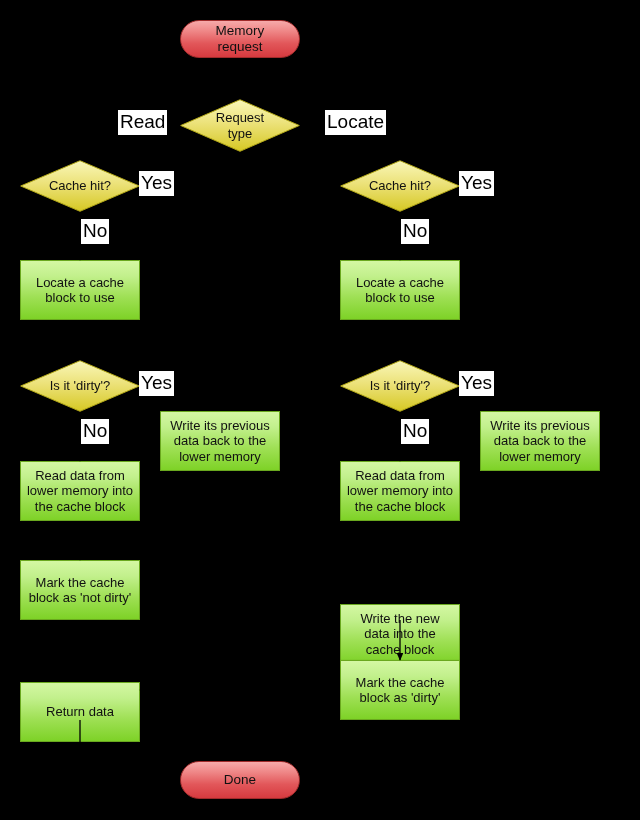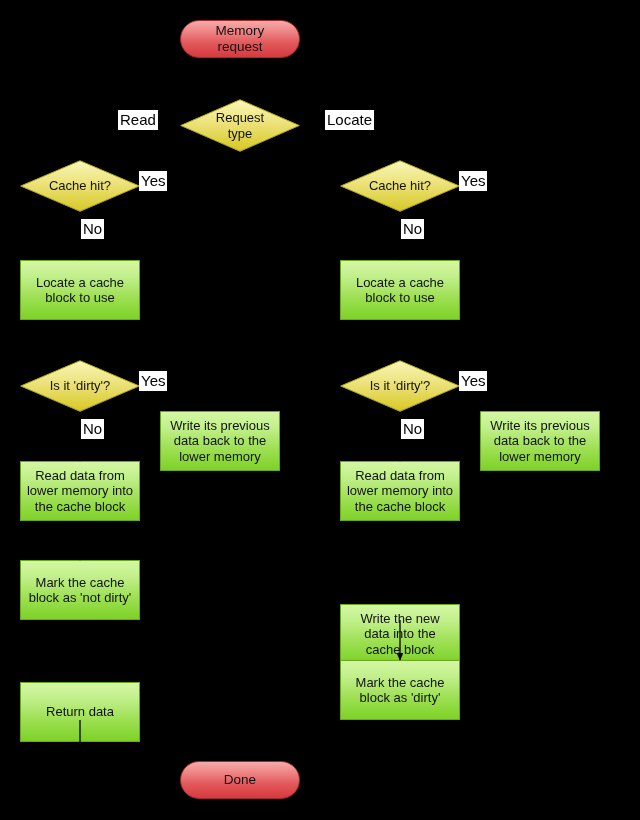--- a/index.html
+++ b/index.html
@@ -28,21 +28,21 @@
   }
 
   
   .decision{background:transparent;border:0;}
   .decision .dia{position:absolute;left:0;top:0;width:100%;height:100%;}
   .decision .dtext{position:relative;z-index:2;width:100%;font-size:13px;line-height:1.18;}
 
   
   .edgelabel{
     position:absolute;background:#ffffff;color:#000000;
-    font-size:15px;line-height:1.15;padding:1px 2px 2px 2px;white-space:nowrap;
+    font-size:19px;line-height:1.15;padding:1px 2px 2px 2px;white-space:nowrap;
     z-index:6;
   }
 
   
   .edges{position:absolute;left:0;top:0;width:640px;height:820px;z-index:1;}
 </style>
 </head>
 <body>
 
 <div id="canvas">

